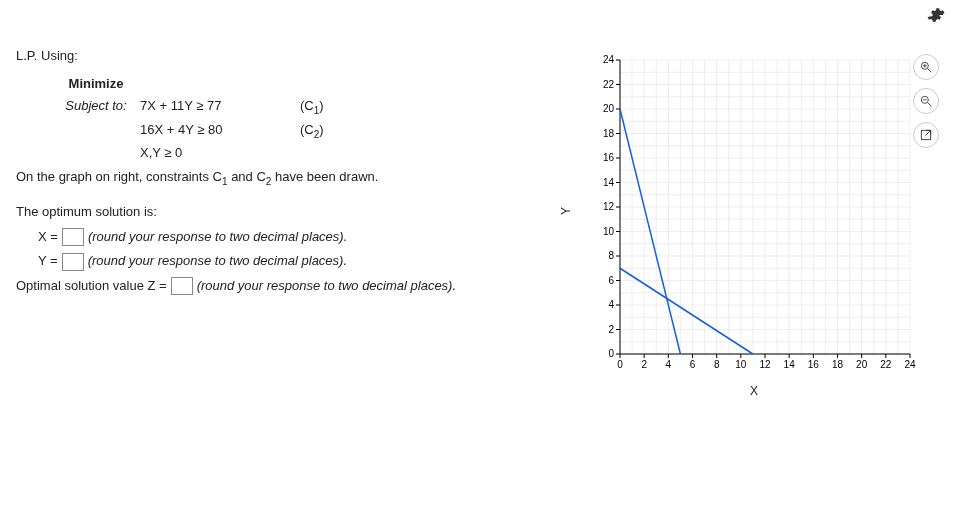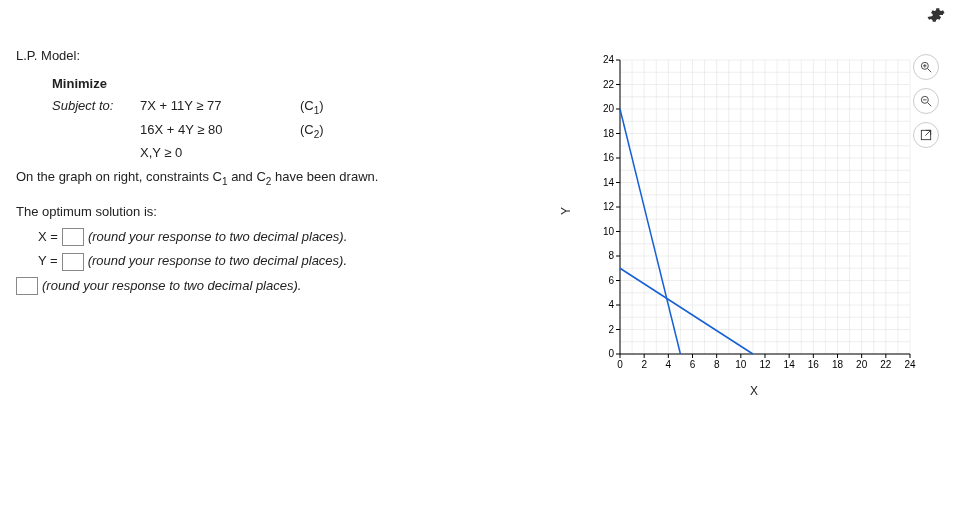--- a/index.html
+++ b/index.html
@@ -21,21 +21,21 @@
   .top-gear svg { width: 18px; height: 18px; fill: #333; }
   .content {
     position: absolute;
     left: 16px;
     top: 48px;
     width: 560px;
   }
   .lp-title { margin-bottom: 10px; }
   .model-block { margin-left: 36px; }
   .model-row { display: flex; align-items: baseline; line-height: 1.7; }
-  .model-label { width: 88px; font-weight: bold; }
+  .model-label { width: 88px; font-weight: bold; text-align: center; }
   .model-label.italic { font-weight: normal; font-style: italic; }
   .model-expr { width: 160px; }
   .model-tag { width: 50px; }
   sub { font-size: 10px; }
   .instr { margin-top: 2px; line-height: 1.7; }
   .italic { font-style: italic; }
   .ans-block { margin-top: 10px; line-height: 1.9; }
   .ans-row { display: flex; align-items: center; gap: 4px; }
   .ans-row .indent { width: 18px; display: inline-block; }
   .input-box {
@@ -88,21 +88,21 @@
 </head>
 <body>
 
 <div class="top-gear">
   <svg viewBox="0 0 24 24">
       <path d="M12 8a4 4 0 100 8 4 4 0 000-8zm9.4 4a7.5 7.5 0 00-.1-1.2l2.1-1.6-2-3.5-2.5 1a7.6 7.6 0 00-2.1-1.2l-.4-2.6h-4l-.4 2.6a7.6 7.6 0 00-2.1 1.2l-2.5-1-2 3.5 2.1 1.6a7.5 7.5 0 000 2.4L0.7 14.8l2 3.5 2.5-1a7.6 7.6 0 002.1 1.2l.4 2.6h4l.4-2.6a7.6 7.6 0 002.1-1.2l2.5 1 2-3.5-2.1-1.6c.1-.4.1-.8.1-1.2z"></path>
     </svg>
 </div>
 
 <div class="content">
-  <div class="lp-title">L.P. Model:</div>
+  <div class="lp-title">L.P. Using:</div>
 
   <div class="model-block">
     <div class="model-row">
       <span class="model-label">Minimize</span>
     </div>
     <div class="model-row">
       <span class="model-label italic">Subject to:</span>
       <span class="model-expr">7X + 11Y ≥ 77</span>
       <span class="model-tag"><span>(C</span><sub>1</sub><span>)</span></span>
     </div>
@@ -129,20 +129,21 @@
       <span class="input-box"></span>
       <span class="hint">(round your response to two decimal places).</span>
     </div>
     <div class="ans-row">
       <span class="indent"></span>
       <span>Y =</span>
       <span class="input-box"></span>
       <span class="hint">(round your response to two decimal places).</span>
     </div>
     <div class="ans-row">
+      <span>Optimal solution value Z  =</span>
       <span class="input-box"></span>
       <span class="hint">(round your response to two decimal places).</span>
     </div>
   </div>
 </div>
 
 <div class="graph-tools">
   <div class="tool-btn">
     <svg viewBox="0 0 24 24">
         <circle cx="10" cy="10" r="6"></circle>

